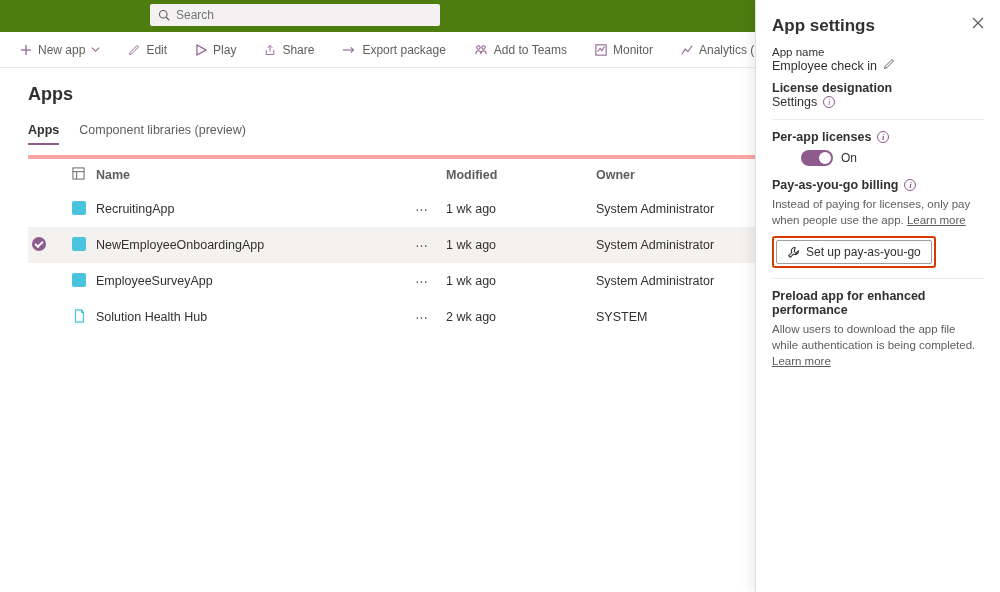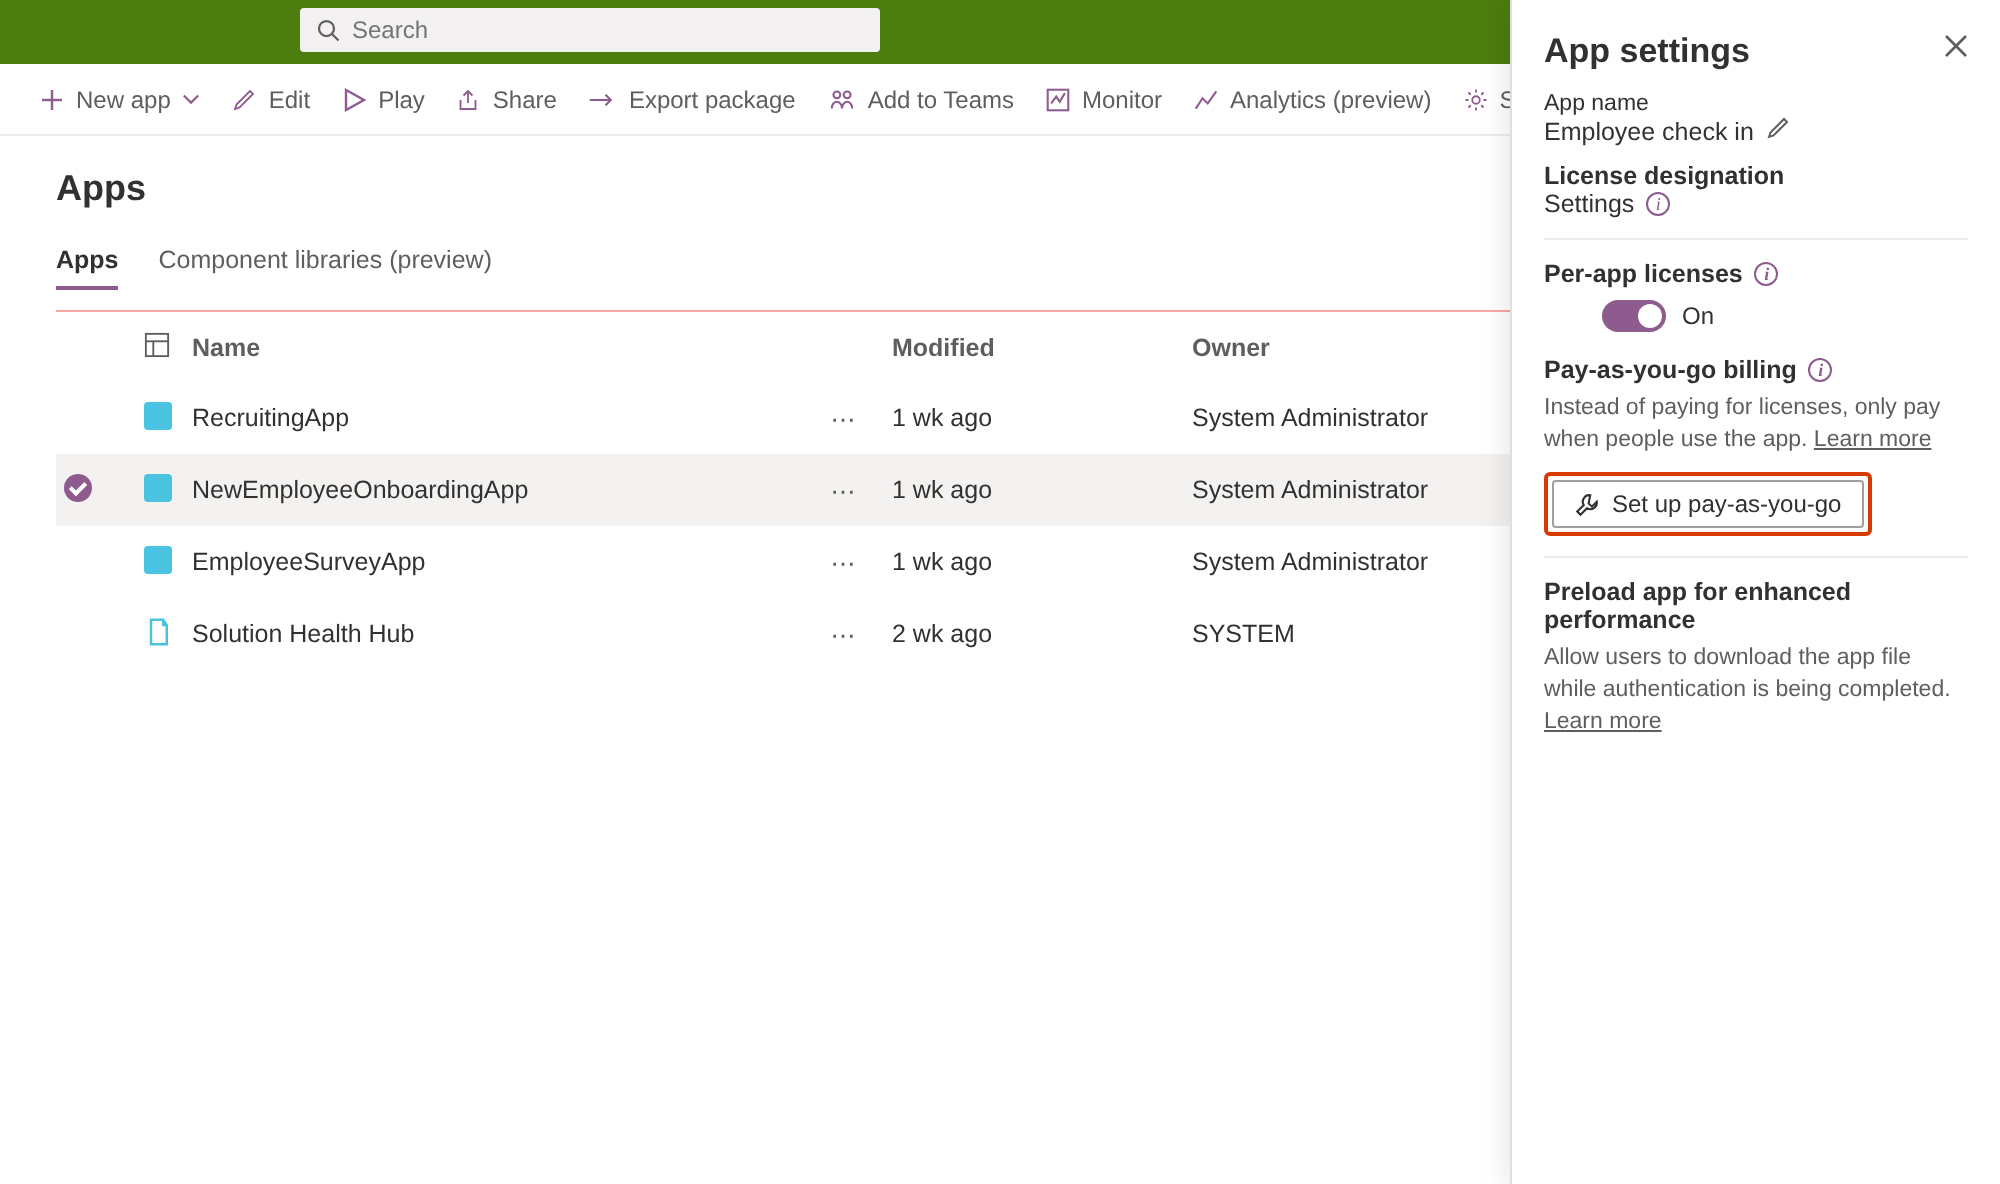--- a/index.html
+++ b/index.html
@@ -55,21 +55,21 @@
   .env-block .env-text .line2 { font-size: 11px; }
 
   
   .cmdbar {
     height: 36px;
     background: #fff;
     border-bottom: 1px solid #edebe9;
     display: flex;
     align-items: center;
     padding: 0 20px;
-    gap: 16px;
+    gap: 28px;
     font-size: 12px;
     color: #323130;
   }
   .cmdbtn {
     display: inline-flex;
     align-items: center;
     gap: 6px;
     cursor: pointer;
     color: #605e5c;
     white-space: nowrap;
@@ -107,21 +107,21 @@
   .tbl-head, .tbl-row {
     display: grid;
     grid-template-columns: 40px 24px 310px 40px 150px 150px;
     align-items: center;
     height: 36px;
     font-size: 12.5px;
   }
   .tbl-head {
     color: #605e5c;
     font-weight: 600;
-    border-top: 1px solid #fca5a5;
+    border-top: 4px solid #fca5a5;
   }
   .tbl-row {
     color: #323130;
   }
   .tbl-row.selected {
     background: #f3f2f1;
   }
   .cell { padding: 0 4px; white-space: nowrap; overflow: hidden; text-overflow: ellipsis; }
   .cell-name { color: #323130; }
   .app-icon {

